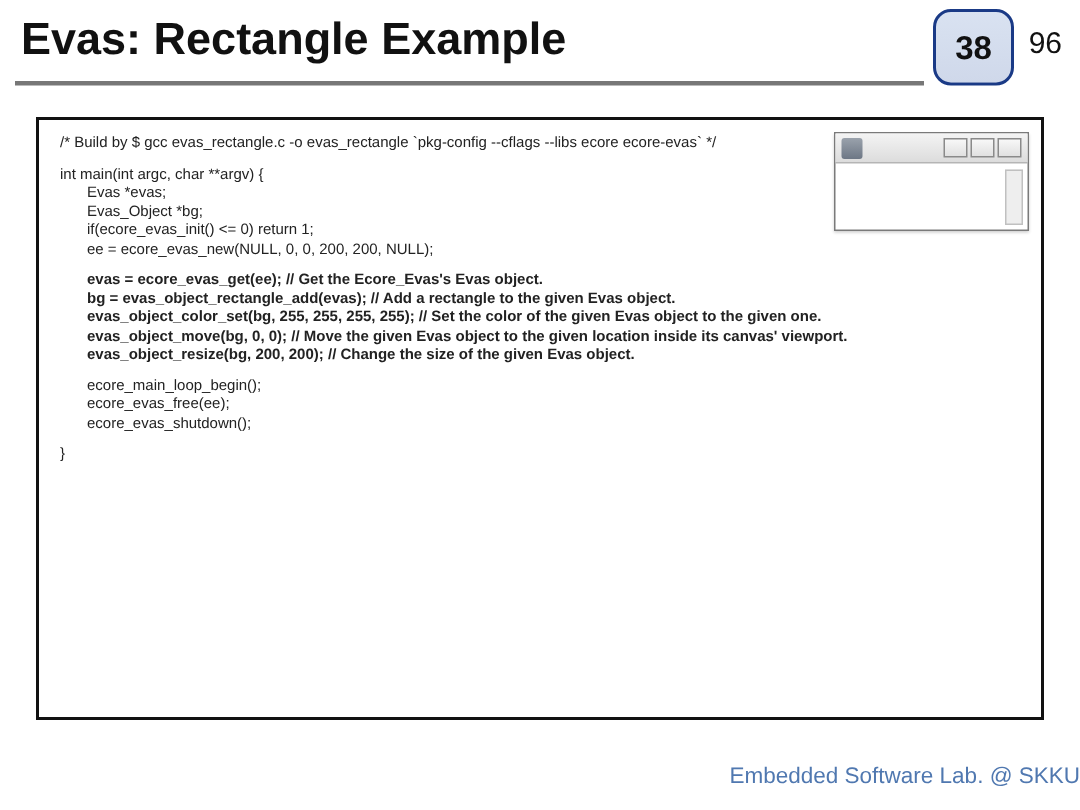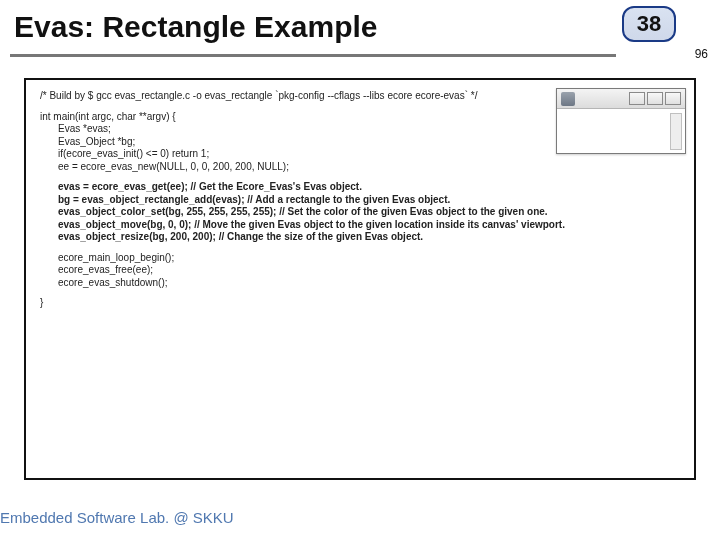--- a/index.html
+++ b/index.html
@@ -18,36 +18,36 @@
       font-size: 30px;
       font-weight: bold;
       color: #111;
       text-align: center;
     }
     .pagebadge {
       position: absolute;
       top: 6px;
       right: 44px;
       width: 54px;
-      height: 36px;
+      height: 51px;
       border: 2px solid #1a3a86;
       border-radius: 12px;
       background: linear-gradient(#d9e2f1, #cfd8ea);
       display: flex;
       align-items: center;
       justify-content: center;
       font-size: 22px;
       font-weight: bold;
       color: #111;
     }
     .totalpages {
       position: absolute;
-      top: 47px;
+      top: 18px;
       right: 12px;
-      font-size: 12px;
+      font-size: 20px;
       color: #111;
     }
     .underline {
       position: absolute;
       top: 54px;
       left: 10px;
       right: 104px;
       height: 3px;
       background: #777;
     }
@@ -63,21 +63,21 @@
       line-height: 1.25;
       color: #222;
     }
     .content p { margin-bottom: 10px; }
     .content .tight { margin-bottom: 8px; }
     .footer {
       position: absolute;
       bottom: 14px;
       left: 0;
       right: 0;
-      text-align: left;
+      text-align: right;
       font-size: 15px;
       color: #5078b0;
     }
     .winlet {
       position: absolute;
       top: 8px;
       right: 8px;
       width: 130px;
       height: 66px;
       background: #fff;

